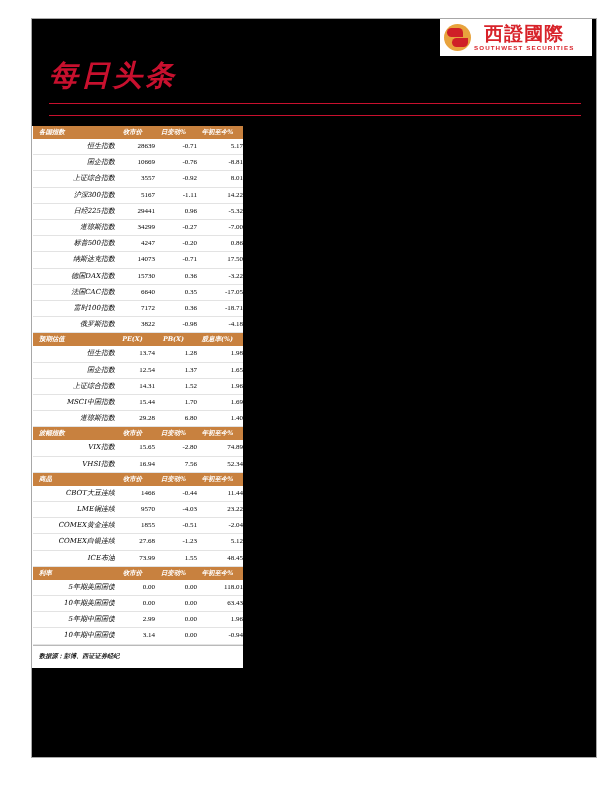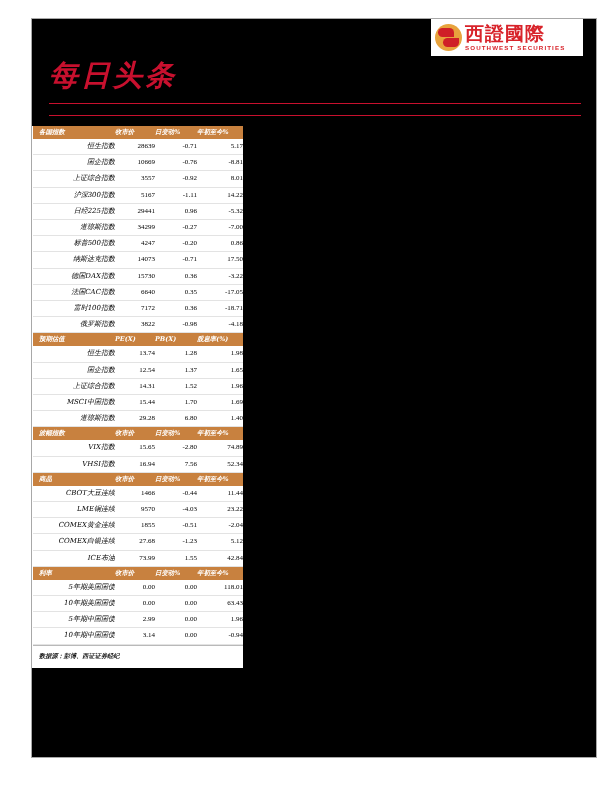--- a/index.html
+++ b/index.html
@@ -24,29 +24,30 @@
     height: 740px;
     background: #000000;
     border: 1px solid #a8a8a8;
     box-sizing: border-box;
     overflow: hidden;
   }
 
   
   #logo-block {
     position: absolute;
-    right: 13px;
+    right: 4px;
     top: 0px;
     width: 152px;
     height: 37px;
     background: #ffffff;
     display: flex;
     align-items: center;
     padding-left: 4px;
     box-sizing: border-box;
+    text-align: center;
   }
   .logo-mark {
     width: 27px;
     height: 27px;
     border-radius: 50%;
     background: #e8a33d;
     position: relative;
     flex: 0 0 auto;
     overflow: hidden;
   }
@@ -145,21 +146,21 @@
     font-size: 6.4px;
     font-weight: bold;
     font-style: italic;
     height: 13px;
     line-height: 13px;
     vertical-align: middle;
     white-space: nowrap;
     overflow: hidden;
   }
   tr.section-head > th.c-name  { text-align: left;  padding-left: 6px; }
-  tr.section-head > th.c-num   { text-align: left; padding-right: 5px; }
+  tr.section-head > th.c-num   { text-align: center; padding-right: 5px; }
 
   tr.data-row > td {
     color: #000000;
     font-size: 7px;
     height: 15.2px;
     line-height: 15.2px;
     vertical-align: middle;
     border-bottom: 0.5px solid #e3e3e3;
     white-space: nowrap;
     overflow: hidden;
@@ -383,21 +384,21 @@
           <tr class="data-row">
             <td class="c-name">COMEX白银连续</td>
             <td class="c-num">27.68</td>
             <td class="c-num">-1.23</td>
             <td class="c-num">5.12</td>
           </tr>
           <tr class="data-row">
             <td class="c-name">ICE布油</td>
             <td class="c-num">73.99</td>
             <td class="c-num">1.55</td>
-            <td class="c-num">42.84</td>
+            <td class="c-num">48.45</td>
           </tr>
           <tr class="section-head">
             <th class="c-name">利率</th>
             <th class="c-num">收市价</th>
             <th class="c-num">日变动%</th>
             <th class="c-num">年初至今%</th>
           </tr>
           <tr class="data-row">
             <td class="c-name">5年期美国国债</td>
             <td class="c-num">0.00</td>

